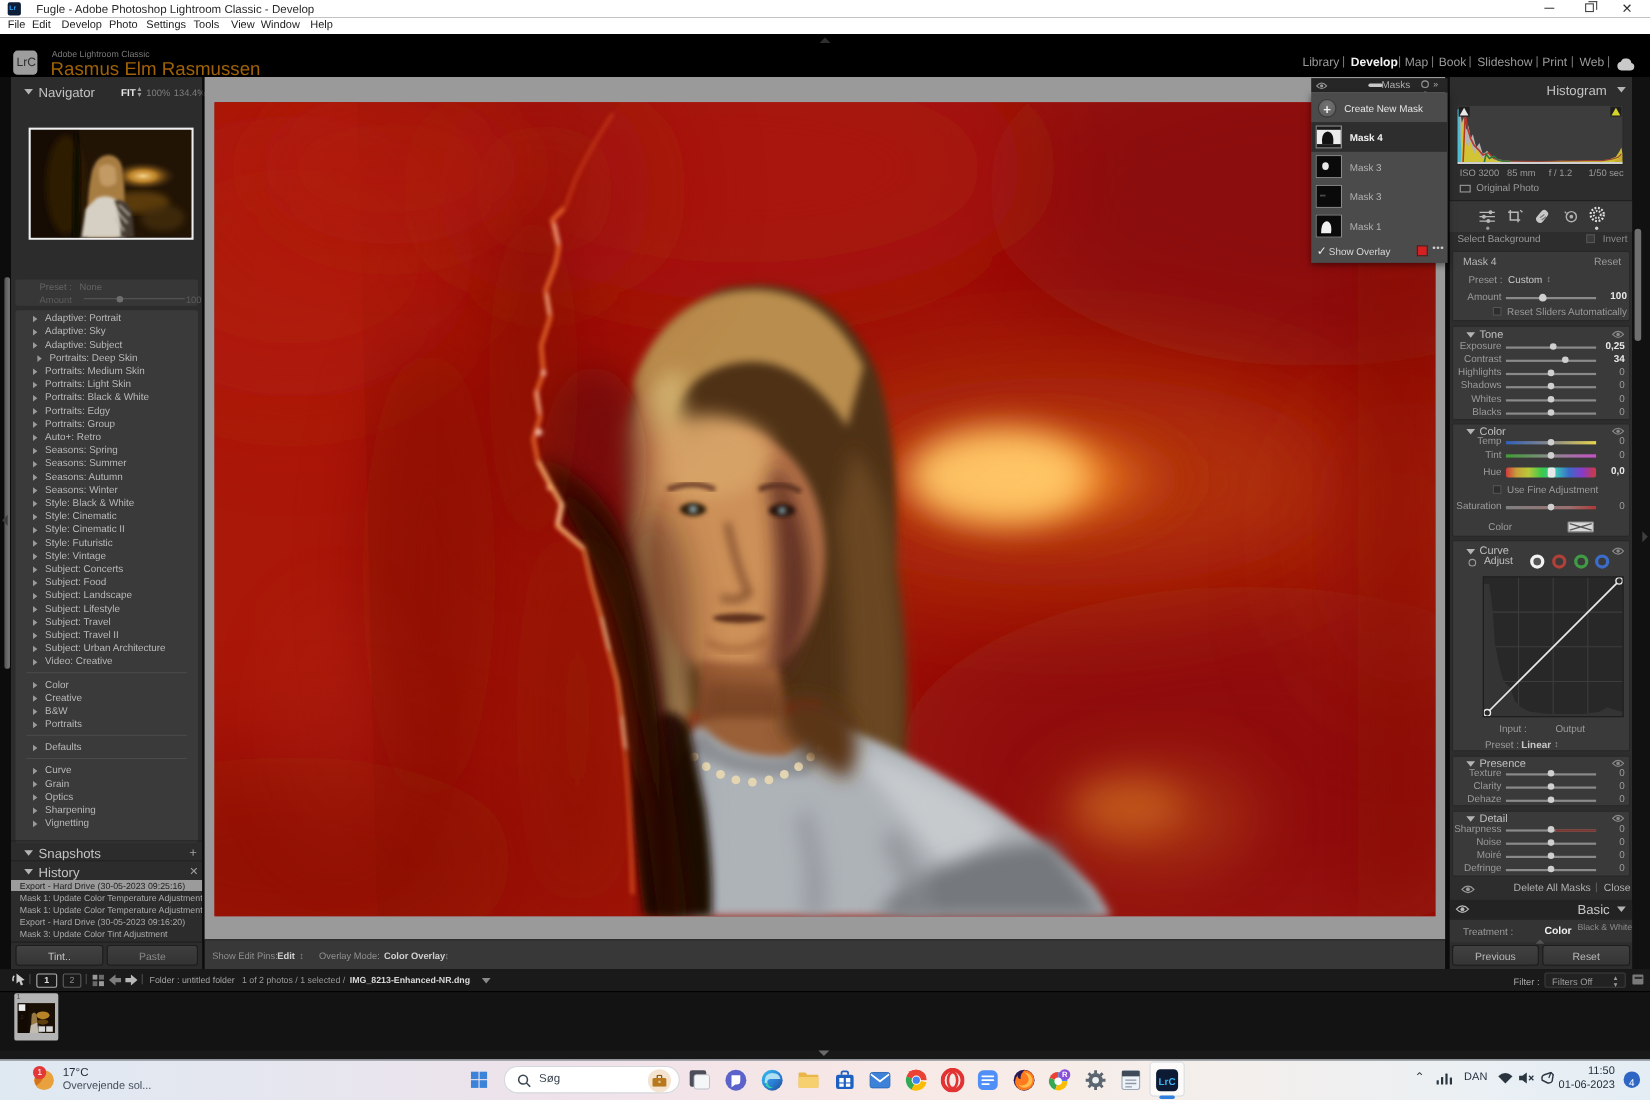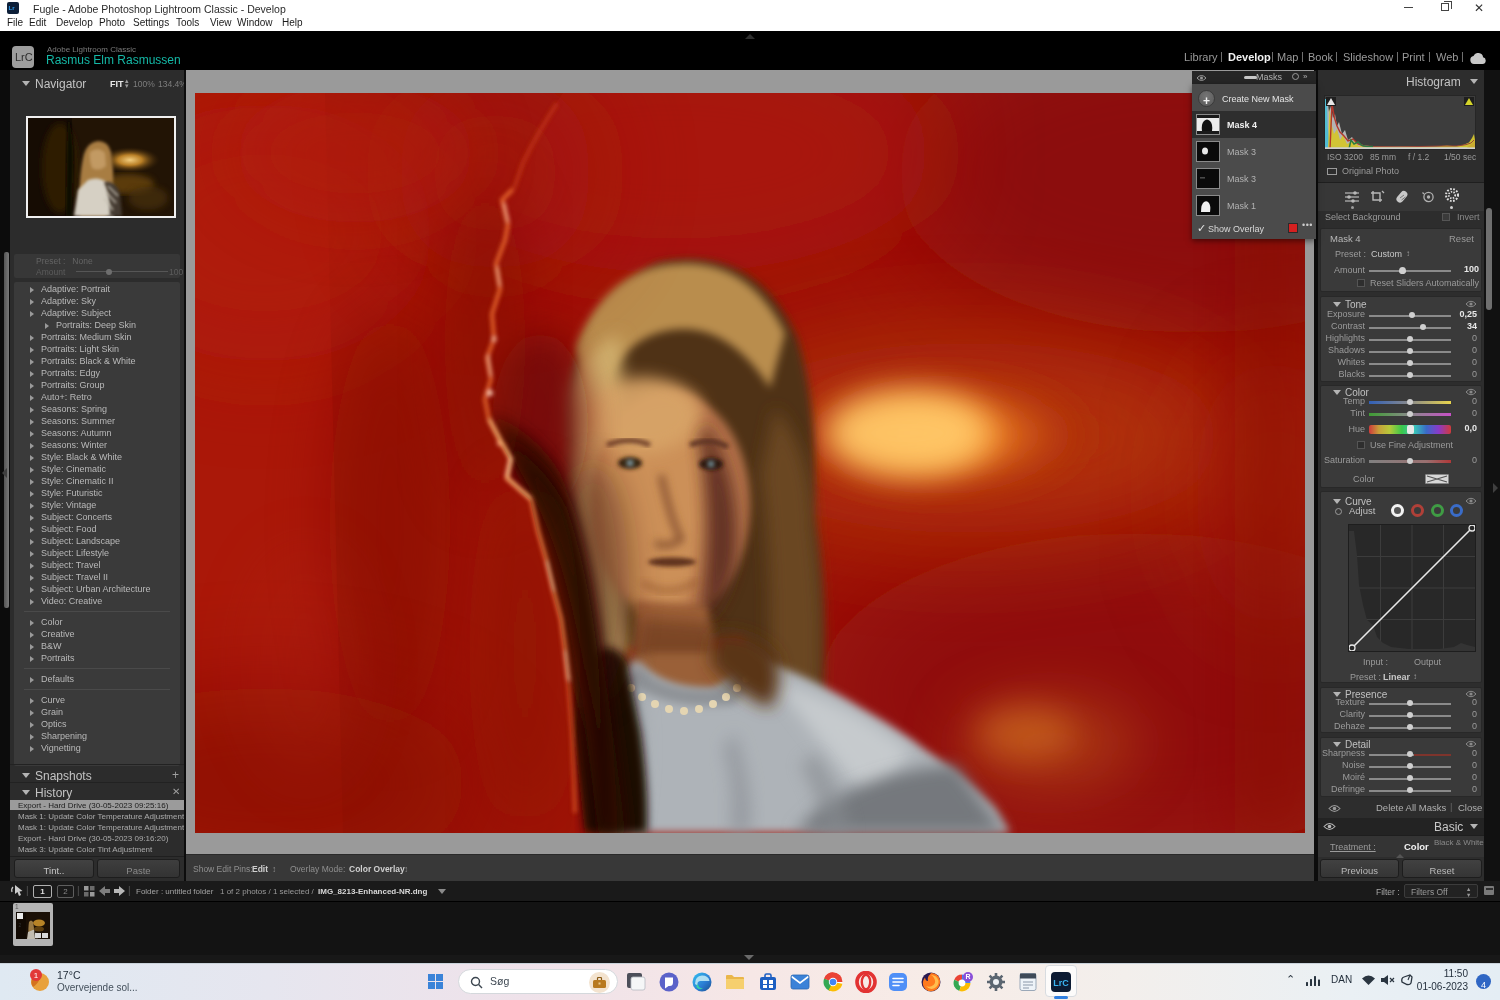--- a/index.html
+++ b/index.html
@@ -42,21 +42,21 @@
 <div class="abs" style="left:0;top:31px;width:1500px;height:39px;background:#000000;">
 
   <div class="abs" style="left:742px;top:3px;width:16px;height:6px;">
         <div style="margin:0 auto;width:0;height:0;border-bottom:5px solid #2e2e2e;border-left:5px solid transparent;border-right:5px solid transparent;"></div>
       </div>
 
   <div class="abs" style="left:12px;top:15px;width:22px;height:22px;background:#9d9d9d;border-radius:4px;">
     <div class="abs" style="left:3px;top:5px;font-size:11px;color:#2d2d2d;">LrC</div>
   </div>
   <div class="abs" style="left:47px;top:14px;font-size:8px;color:#7c7c7c;">Adobe Lightroom Classic</div>
-  <div class="abs" style="left:46px;top:22px;font-size:12px;color:#14b8a6;text-align:center;">Rasmus Elm Rasmussen</div>
+  <div class="abs" style="left:46px;top:22px;font-size:17px;color:#a16207;text-align:center;">Rasmus Elm Rasmussen</div>
 
   <div class="abs" style="left:1180px;top:20px;width:310px;height:16px;font-size:11px;color:#9a9a9a;">
     <span class="abs" style="left:4px;top:0;">Library</span>
     <span class="abs" style="left:40px;top:-1px;color:#7e7e7e;">|</span>
     <span class="abs" style="left:48px;top:0;color:#f2f2f2;font-weight:bold;">Develop</span>
     <span class="abs" style="left:91px;top:-1px;color:#7e7e7e;">|</span>
     <span class="abs" style="left:97px;top:0;">Map</span>
     <span class="abs" style="left:121px;top:-1px;color:#7e7e7e;">|</span>
     <span class="abs" style="left:128px;top:0;">Book</span>
     <span class="abs" style="left:155px;top:-1px;color:#7e7e7e;">|</span>
@@ -135,21 +135,21 @@
           <span style="position:absolute;left:27px;top:0px;">Adaptive: Portrait</span>
         </div>
 <div style="position:absolute;left:0;top:14px;width:166px;height:12px;">
           <span class="tri-r" style="position:absolute;left:16px;top:3px;"></span>
           <span style="position:absolute;left:27px;top:0px;">Adaptive: Sky</span>
         </div>
 <div style="position:absolute;left:0;top:26px;width:166px;height:12px;">
           <span class="tri-r" style="position:absolute;left:16px;top:3px;"></span>
           <span style="position:absolute;left:27px;top:0px;">Adaptive: Subject</span>
         </div>
-<div style="position:absolute;left:15px;top:38px;width:166px;height:12px;">
+<div style="position:absolute;left:4px;top:38px;width:166px;height:12px;">
           <span class="tri-r" style="position:absolute;left:16px;top:3px;"></span>
           <span style="position:absolute;left:27px;top:0px;">Portraits: Deep Skin</span>
         </div>
 <div style="position:absolute;left:0;top:50px;width:166px;height:12px;">
           <span class="tri-r" style="position:absolute;left:16px;top:3px;"></span>
           <span style="position:absolute;left:27px;top:0px;">Portraits: Medium Skin</span>
         </div>
 <div style="position:absolute;left:0;top:62px;width:166px;height:12px;">
           <span class="tri-r" style="position:absolute;left:16px;top:3px;"></span>
           <span style="position:absolute;left:27px;top:0px;">Portraits: Light Skin</span>
@@ -682,21 +682,21 @@
 <span class="abs" style="left:140px;top:732px;font-size:9.5px;color:#b0b0b0;">Close</span>
 <div class="abs" style="left:0;top:748px;width:166px;height:17px;background:#232323;">
 <svg class="abs" style="left:5px;top:4px;" width="13" height="9" viewBox="0 0 13 9">
           <path d="M1 4.5 Q6.5 -1.5 12 4.5 Q6.5 10.5 1 4.5 Z" fill="none" stroke="#b8b8b8" stroke-width="1.1"></path>
           <circle cx="6.5" cy="4.5" r="1.8" fill="#b8b8b8"></circle>
         </svg>
 <span class="abs" style="left:116px;top:2px;font-size:12px;color:#c8c8c8;">Basic</span>
 <span class="tri-d abs" style="left:152px;top:6px;"></span>
 </div>
 <div class="abs" style="left:0;top:765px;width:166px;height:22px;background:#343434;border-top:1px solid #1e1e1e;">
-<span class="abs" style="left:12px;top:6px;font-size:9px;color:#9b9b9b;text-decoration:underline;">Treatment :</span>
+<span class="abs" style="left:12px;top:6px;font-size:9px;color:#9b9b9b;">Treatment :</span>
 <span class="abs" style="left:86px;top:5px;font-size:9.5px;color:#f0f0f0;font-weight:bold;">Color</span>
 <span class="abs" style="left:116px;top:2px;font-size:8px;color:#8a8a8a;white-space:nowrap;">Black &amp; White</span>
 </div>
 <div class="abs" style="left:0;top:787px;width:166px;height:24px;background:#2d2d2d;">
 <div class="abs" style="left:78px;top:-3px;width:0;height:0;border-bottom:4px solid #555;border-left:4px solid transparent;border-right:4px solid transparent;"></div>
 <div class="abs" style="left:2px;top:2px;width:79px;height:19px;background:linear-gradient(#414141,#353535);border:1px solid #1d1d1d;border-radius:3px;text-align:center;"><span style="font-size:9.5px;color:#b9b9b9;line-height:19px;">Previous</span></div>
 <div class="abs" style="left:84px;top:2px;width:80px;height:19px;background:linear-gradient(#414141,#353535);border:1px solid #1d1d1d;border-radius:3px;text-align:center;"><span style="font-size:9.5px;color:#b9b9b9;line-height:19px;">Reset</span></div>
 </div>
 </div>
 

